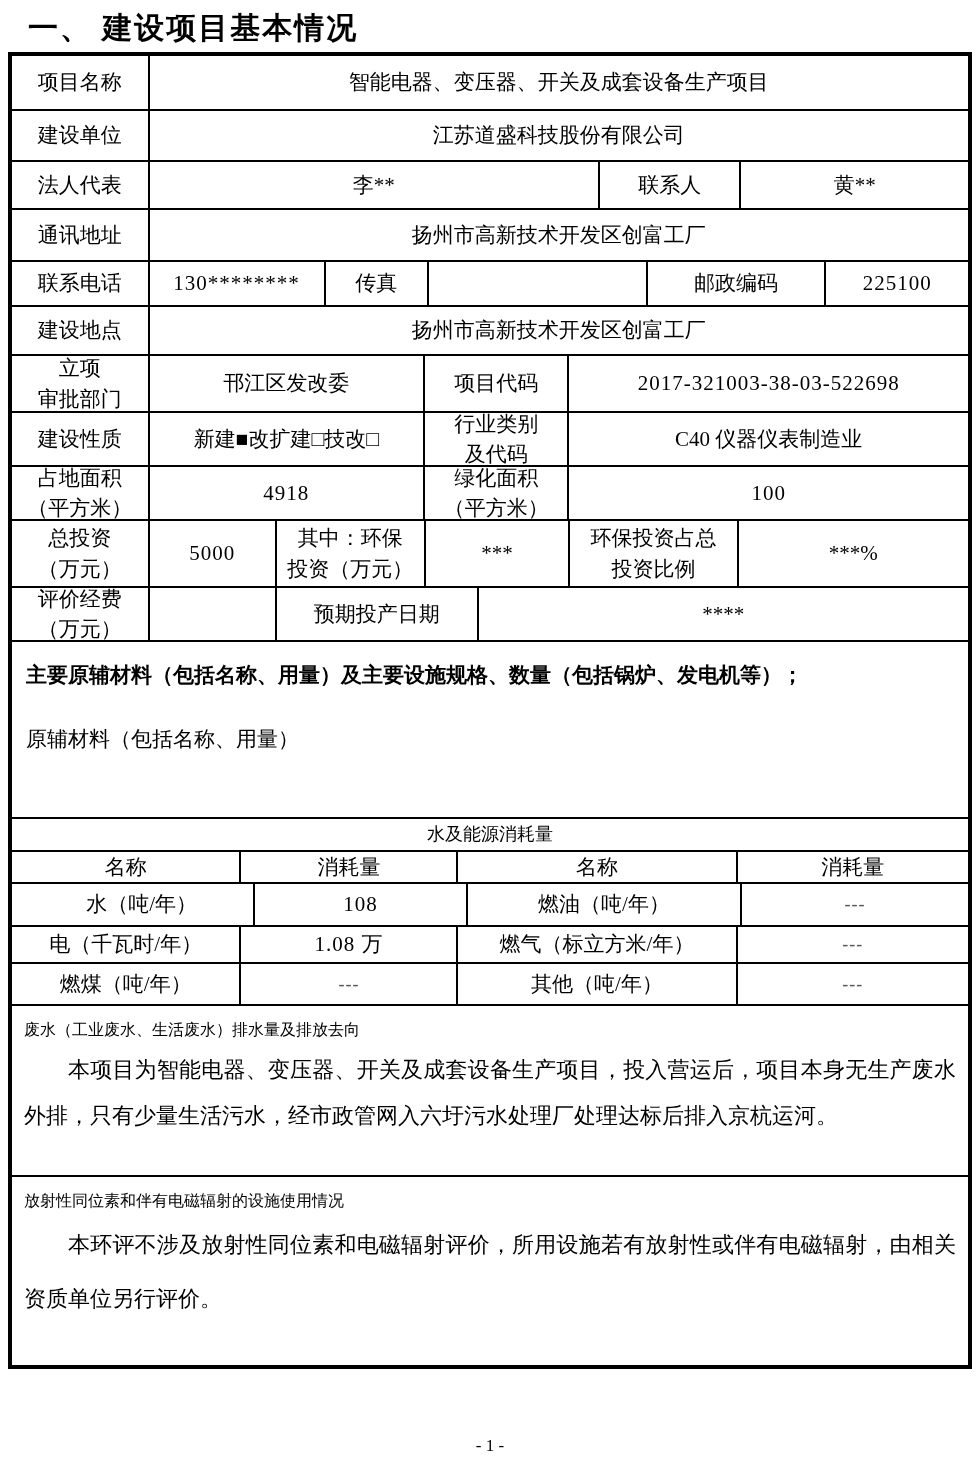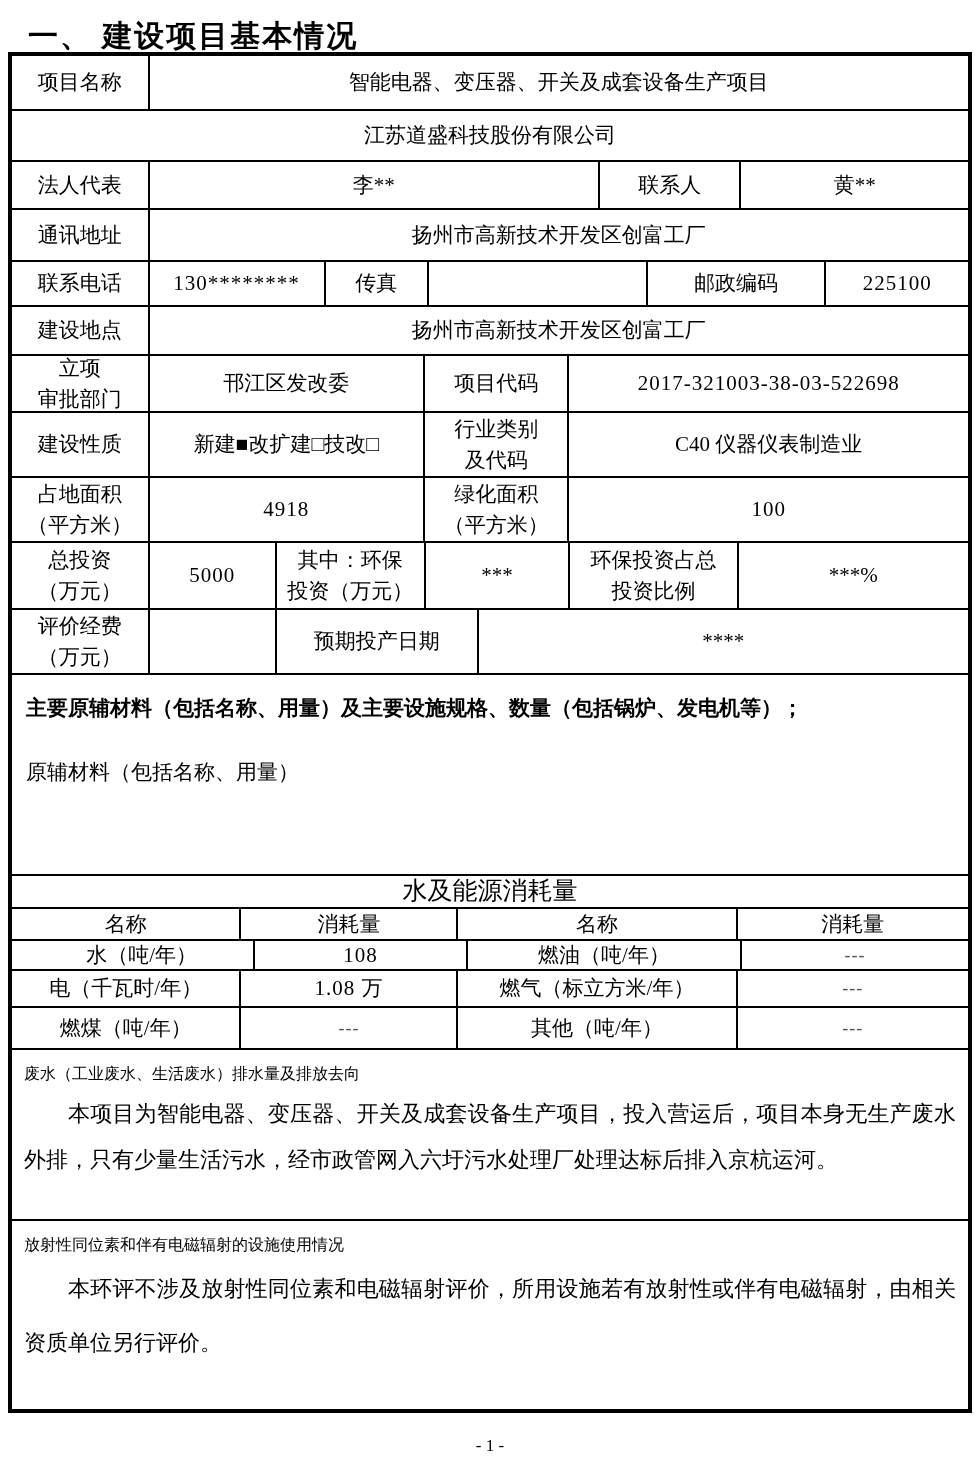--- a/index.html
+++ b/index.html
@@ -1,21 +1,21 @@
 <!DOCTYPE html>
 <html><head>
 <meta charset="utf-8">
 <style>
   html,body{margin:0;padding:0;}
   body{
     width:980px;height:1473px;position:relative;background:#ffffff;color:#000;
     font-family:"Liberation Serif","DejaVu Serif",serif;overflow:hidden;
   }
   .heading{
-    position:absolute;left:28px;top:16px;width:920px;
+    position:absolute;left:28px;top:8px;width:920px;
     font-family:"Liberation Sans","DejaVu Sans",sans-serif;
     font-weight:bold;font-size:30px;letter-spacing:2px;color:#000;
   }
   .doc-table{
     position:absolute;left:8px;top:52px;width:964px;
     border:4px solid #000;box-sizing:border-box;background:#fff;
   }
   .tr{display:flex;border-bottom:2px solid #000;box-sizing:border-box;}
   .tr:last-child{border-bottom:none;justify-content:center;}
   .td{
@@ -32,30 +32,30 @@
   .w-label{flex:0 0 14.4%;}
   .w47{flex:0 0 47.1%;} .w148{flex:0 0 14.8%;} .w237{flex:0 0 23.7%;}
   .w184{flex:0 0 18.4%;} .w108{flex:0 0 10.8%;} .w229{flex:0 0 22.9%;} .w187{flex:0 0 18.7%;}
   .w288{flex:0 0 28.8%;} .w151{flex:0 0 15.1%;}
   .w133{flex:0 0 13.3%;} .w156{flex:0 0 15.6%;} .w176{flex:0 0 17.6%;}
   .w211{flex:0 0 21.1%;}
   .c240{flex:0 0 24.0%;} .c227{flex:0 0 22.7%;} .c292{flex:0 0 29.2%;}
   .grow{flex:1 1 auto;}
   
   .h55{height:55px;} .h51{height:51px;} .h48{height:48px;} .h52{height:52px;}
-  .h45{height:45px;} .h49{height:49px;} .h69{height:57px;} .h65{height:65px;}
-  .h67{height:67px;} .h33{height:33px;} .h32{height:32px;} .h35{height:30px;padding-left:18px;}
+  .h45{height:45px;} .h49{height:49px;} .h69{height:57px;} .h65{height:54px;}
+  .h67{height:67px;} .h33{height:33px;} .h32{height:32px;} .h35{height:43px;padding-left:18px;}
   .h37{height:37px;align-items:center;} .h42{height:42px;}
   .block{
     display:block;text-align:left;padding:12px 14px;font-size:21px;
   }
-  .materials-block{height:201px;}
+  .materials-block{height:177px;}
   .materials-line1{font-weight:bold;margin:6px 0 0 0;font-size:21px;}
   .materials-line2{margin:34px 0 0 0;font-size:21px;}
-  .cons-title{justify-content:center;font-size:25px;}
+  .cons-title{justify-content:center;font-size:18px;}
   .para-block{display:block;text-align:left;padding:10px 12px;box-sizing:border-box;}
   .wastewater-block{height:171px;}
   .radiation-block{height:188px;}
   .block-title{font-size:16px;margin:2px 0 0 0;}
   .block-body{
     font-size:22px;line-height:46px;margin:6px 0 0 0;
     text-indent:2em;text-align:justify;
   }
   .radiation-body{line-height:54px;}
   .footer{
@@ -69,20 +69,21 @@
 <div class="heading">一、 建设项目基本情况</div>
 
 <div class="doc-table">
 
   <div class="tr h55">
     <div class="td w-label lbl">项目名称</div>
     <div class="td grow">智能电器、变压器、开关及成套设备生产项目</div>
   </div>
 
   <div class="tr h51">
+    <div class="td w-label lbl">建设单位</div>
     <div class="td grow">江苏道盛科技股份有限公司</div>
   </div>
 
   <div class="tr h48">
     <div class="td w-label lbl">法人代表</div>
     <div class="td w47">李**</div>
     <div class="td w148 lbl">联系人</div>
     <div class="td w237">黄**</div>
   </div>
 

